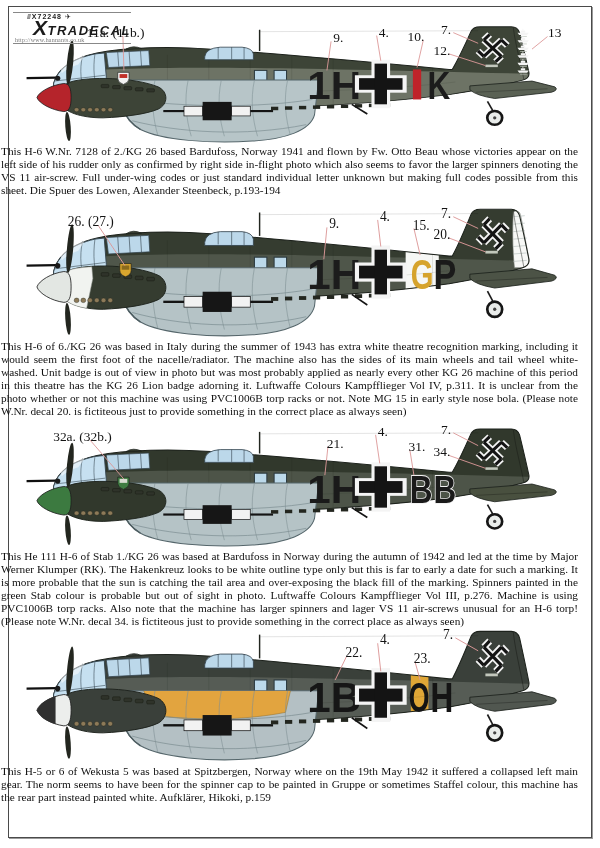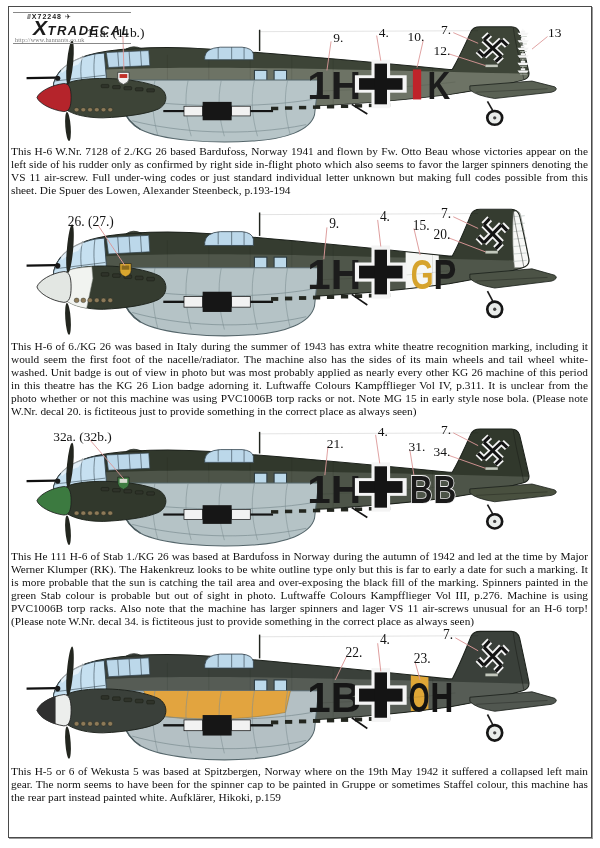--- a/index.html
+++ b/index.html
@@ -10,21 +10,21 @@
   .logo{position:absolute;top:12px;left:13px;width:118px;color:#1a1a1a;z-index:5;}
   .logo .l1{font-family:"Liberation Sans",sans-serif;font-size:7px;font-weight:bold;letter-spacing:1px;
             color:#222;padding-left:14px;border-top:1px solid #888;}
   .logo .hatch{color:#777;letter-spacing:-1px;margin-right:2px;}
   .logo .plane-glyph{font-family:"DejaVu Sans",sans-serif;font-size:7px;margin-left:3px;}
   .logo .l2{font-family:"Liberation Sans",sans-serif;font-style:italic;font-weight:bold;
             font-size:13px;letter-spacing:1.5px;line-height:13px;text-align:right;}
   .logo .bigx{font-size:21px;margin-right:-1px;}
   .logo .l3{font-size:6px;color:#777;border-bottom:1px solid #888;padding-left:2px;letter-spacing:0.2px;}
   .plane{position:absolute;left:10px;width:580px;}
-  .caption{position:absolute;left:11px;width:577px;margin:0;font-size:11.3px;line-height:1.155;
+  .caption{position:absolute;left:1px;width:577px;margin:0;font-size:11.3px;line-height:1.155;
            color:#101010;text-align:justify;}
 </style>
 </head>
 <body>
 
 <div class="page">
   <div class="frame"></div>
 
   <div class="logo">
     <div class="l1"><span class="hatch">///</span><span>X72248</span><span class="plane-glyph">✈</span></div>

